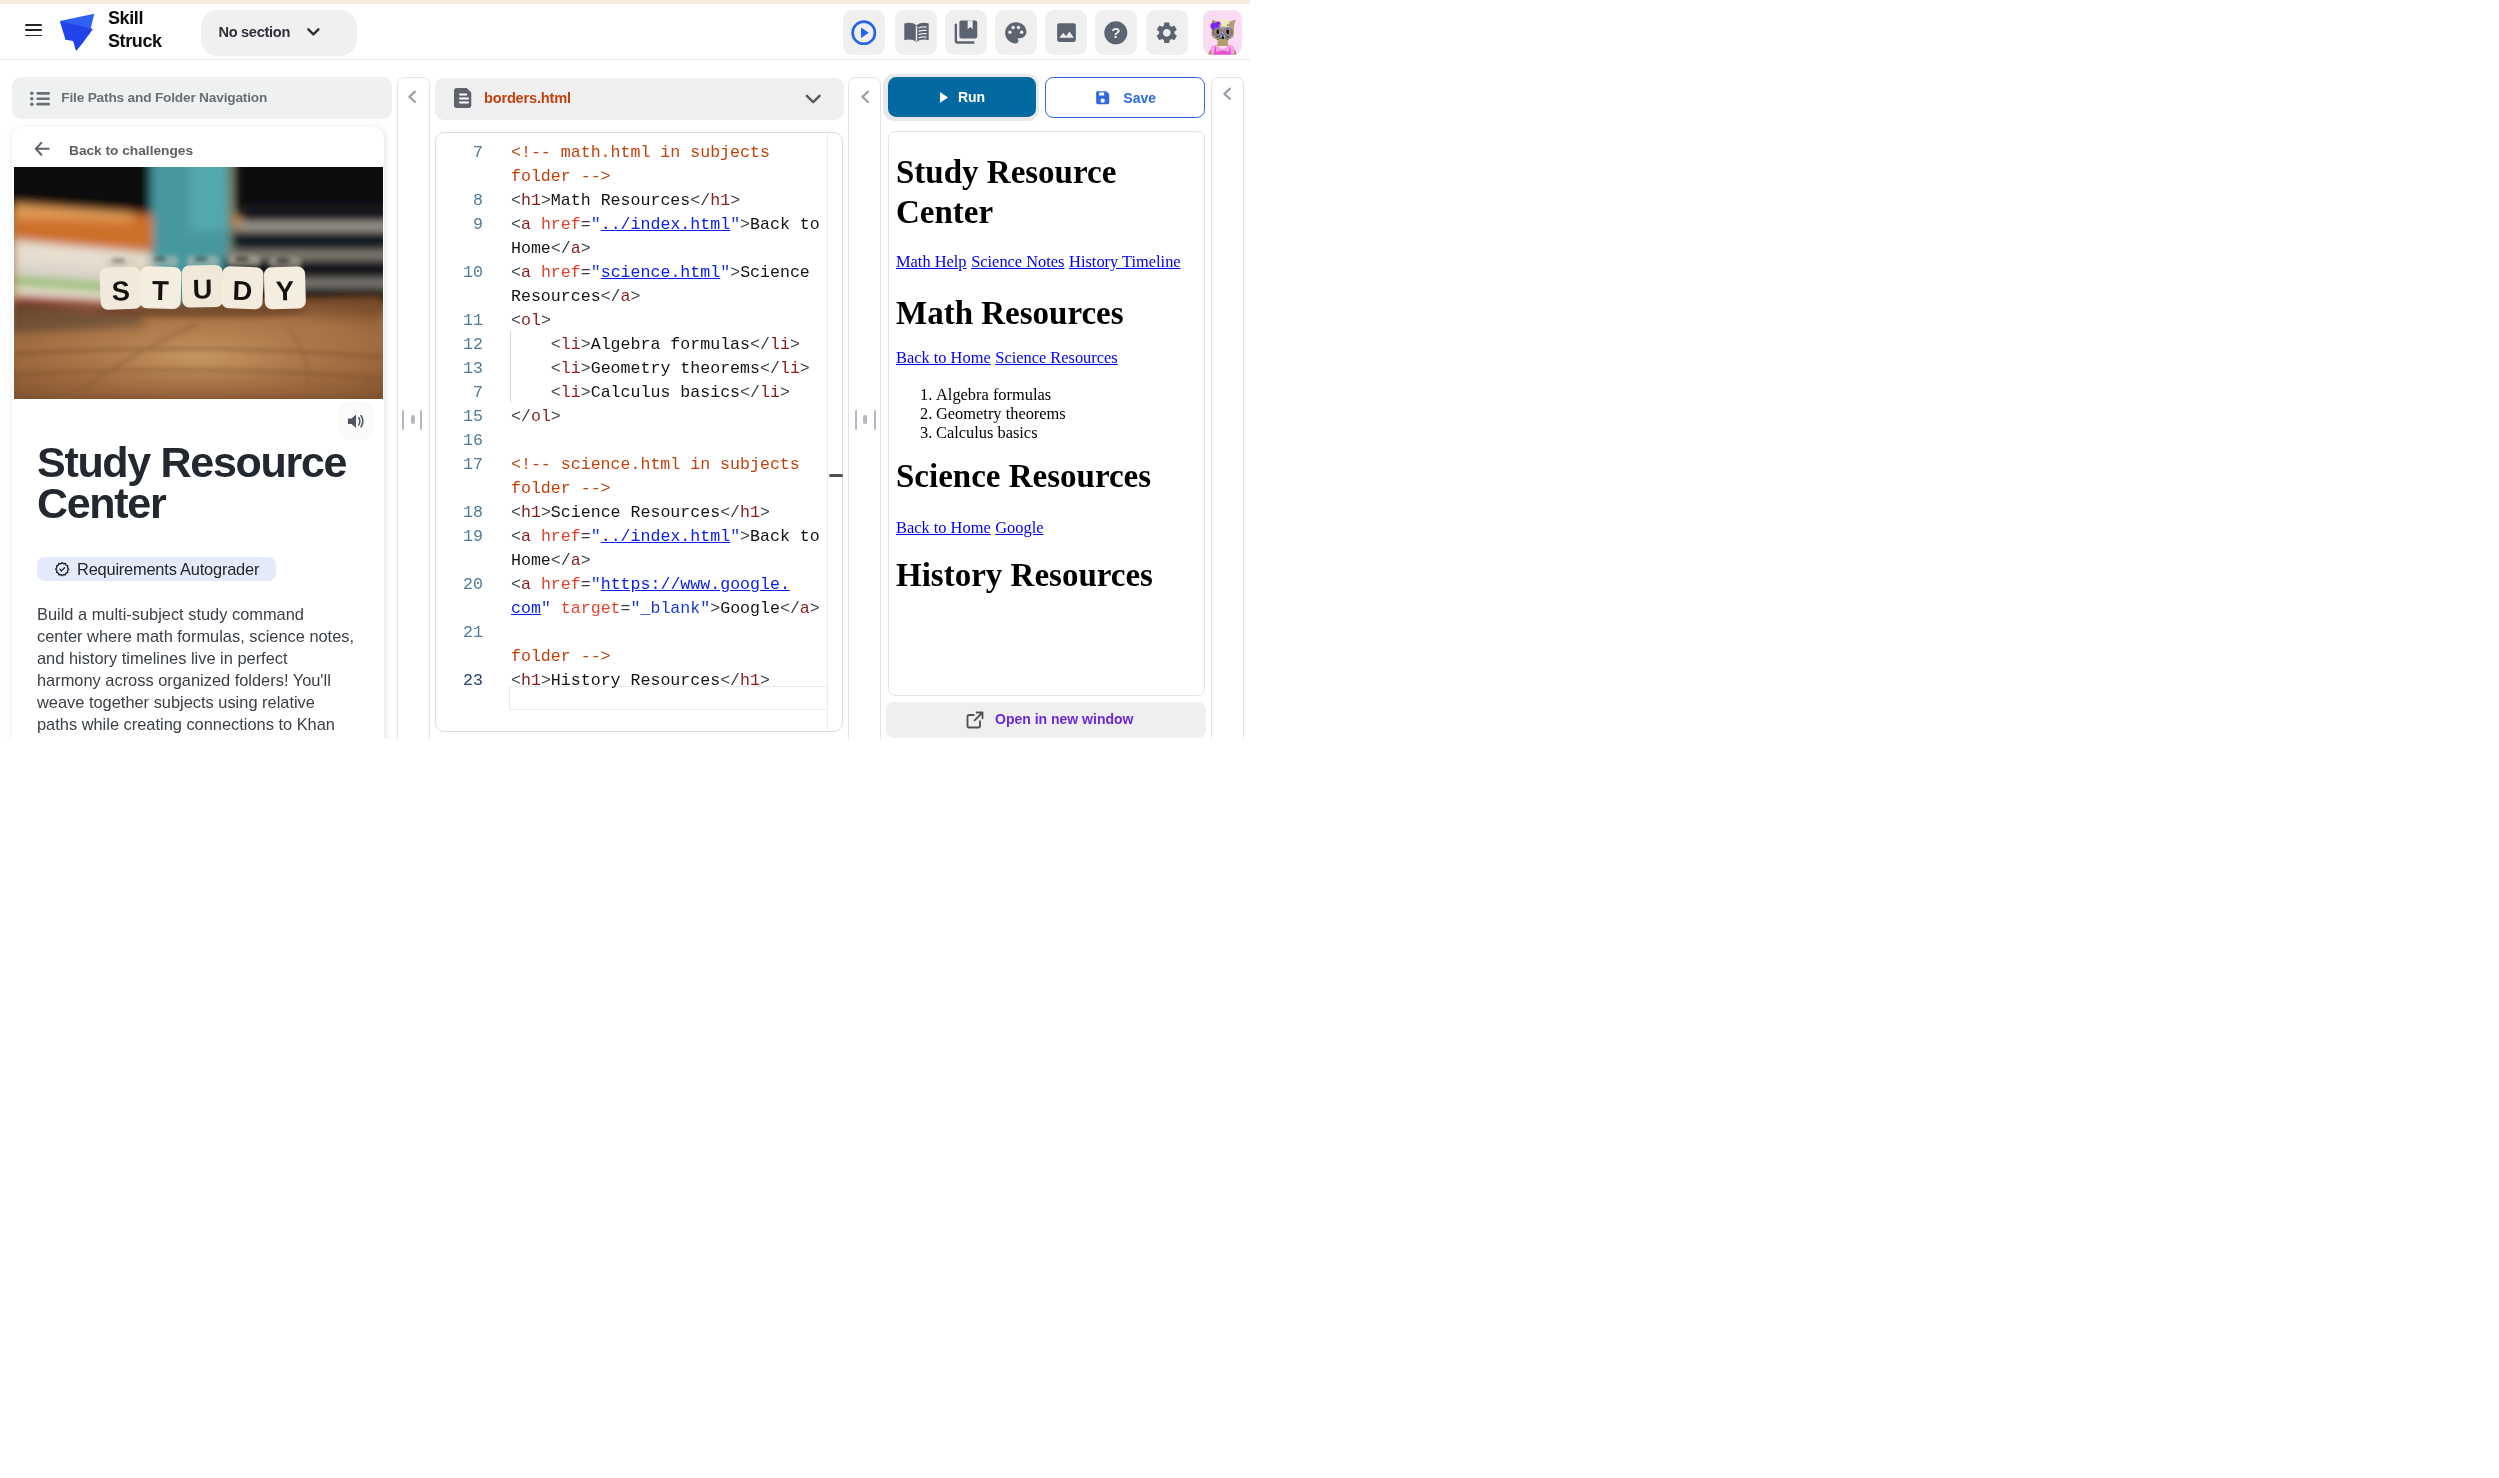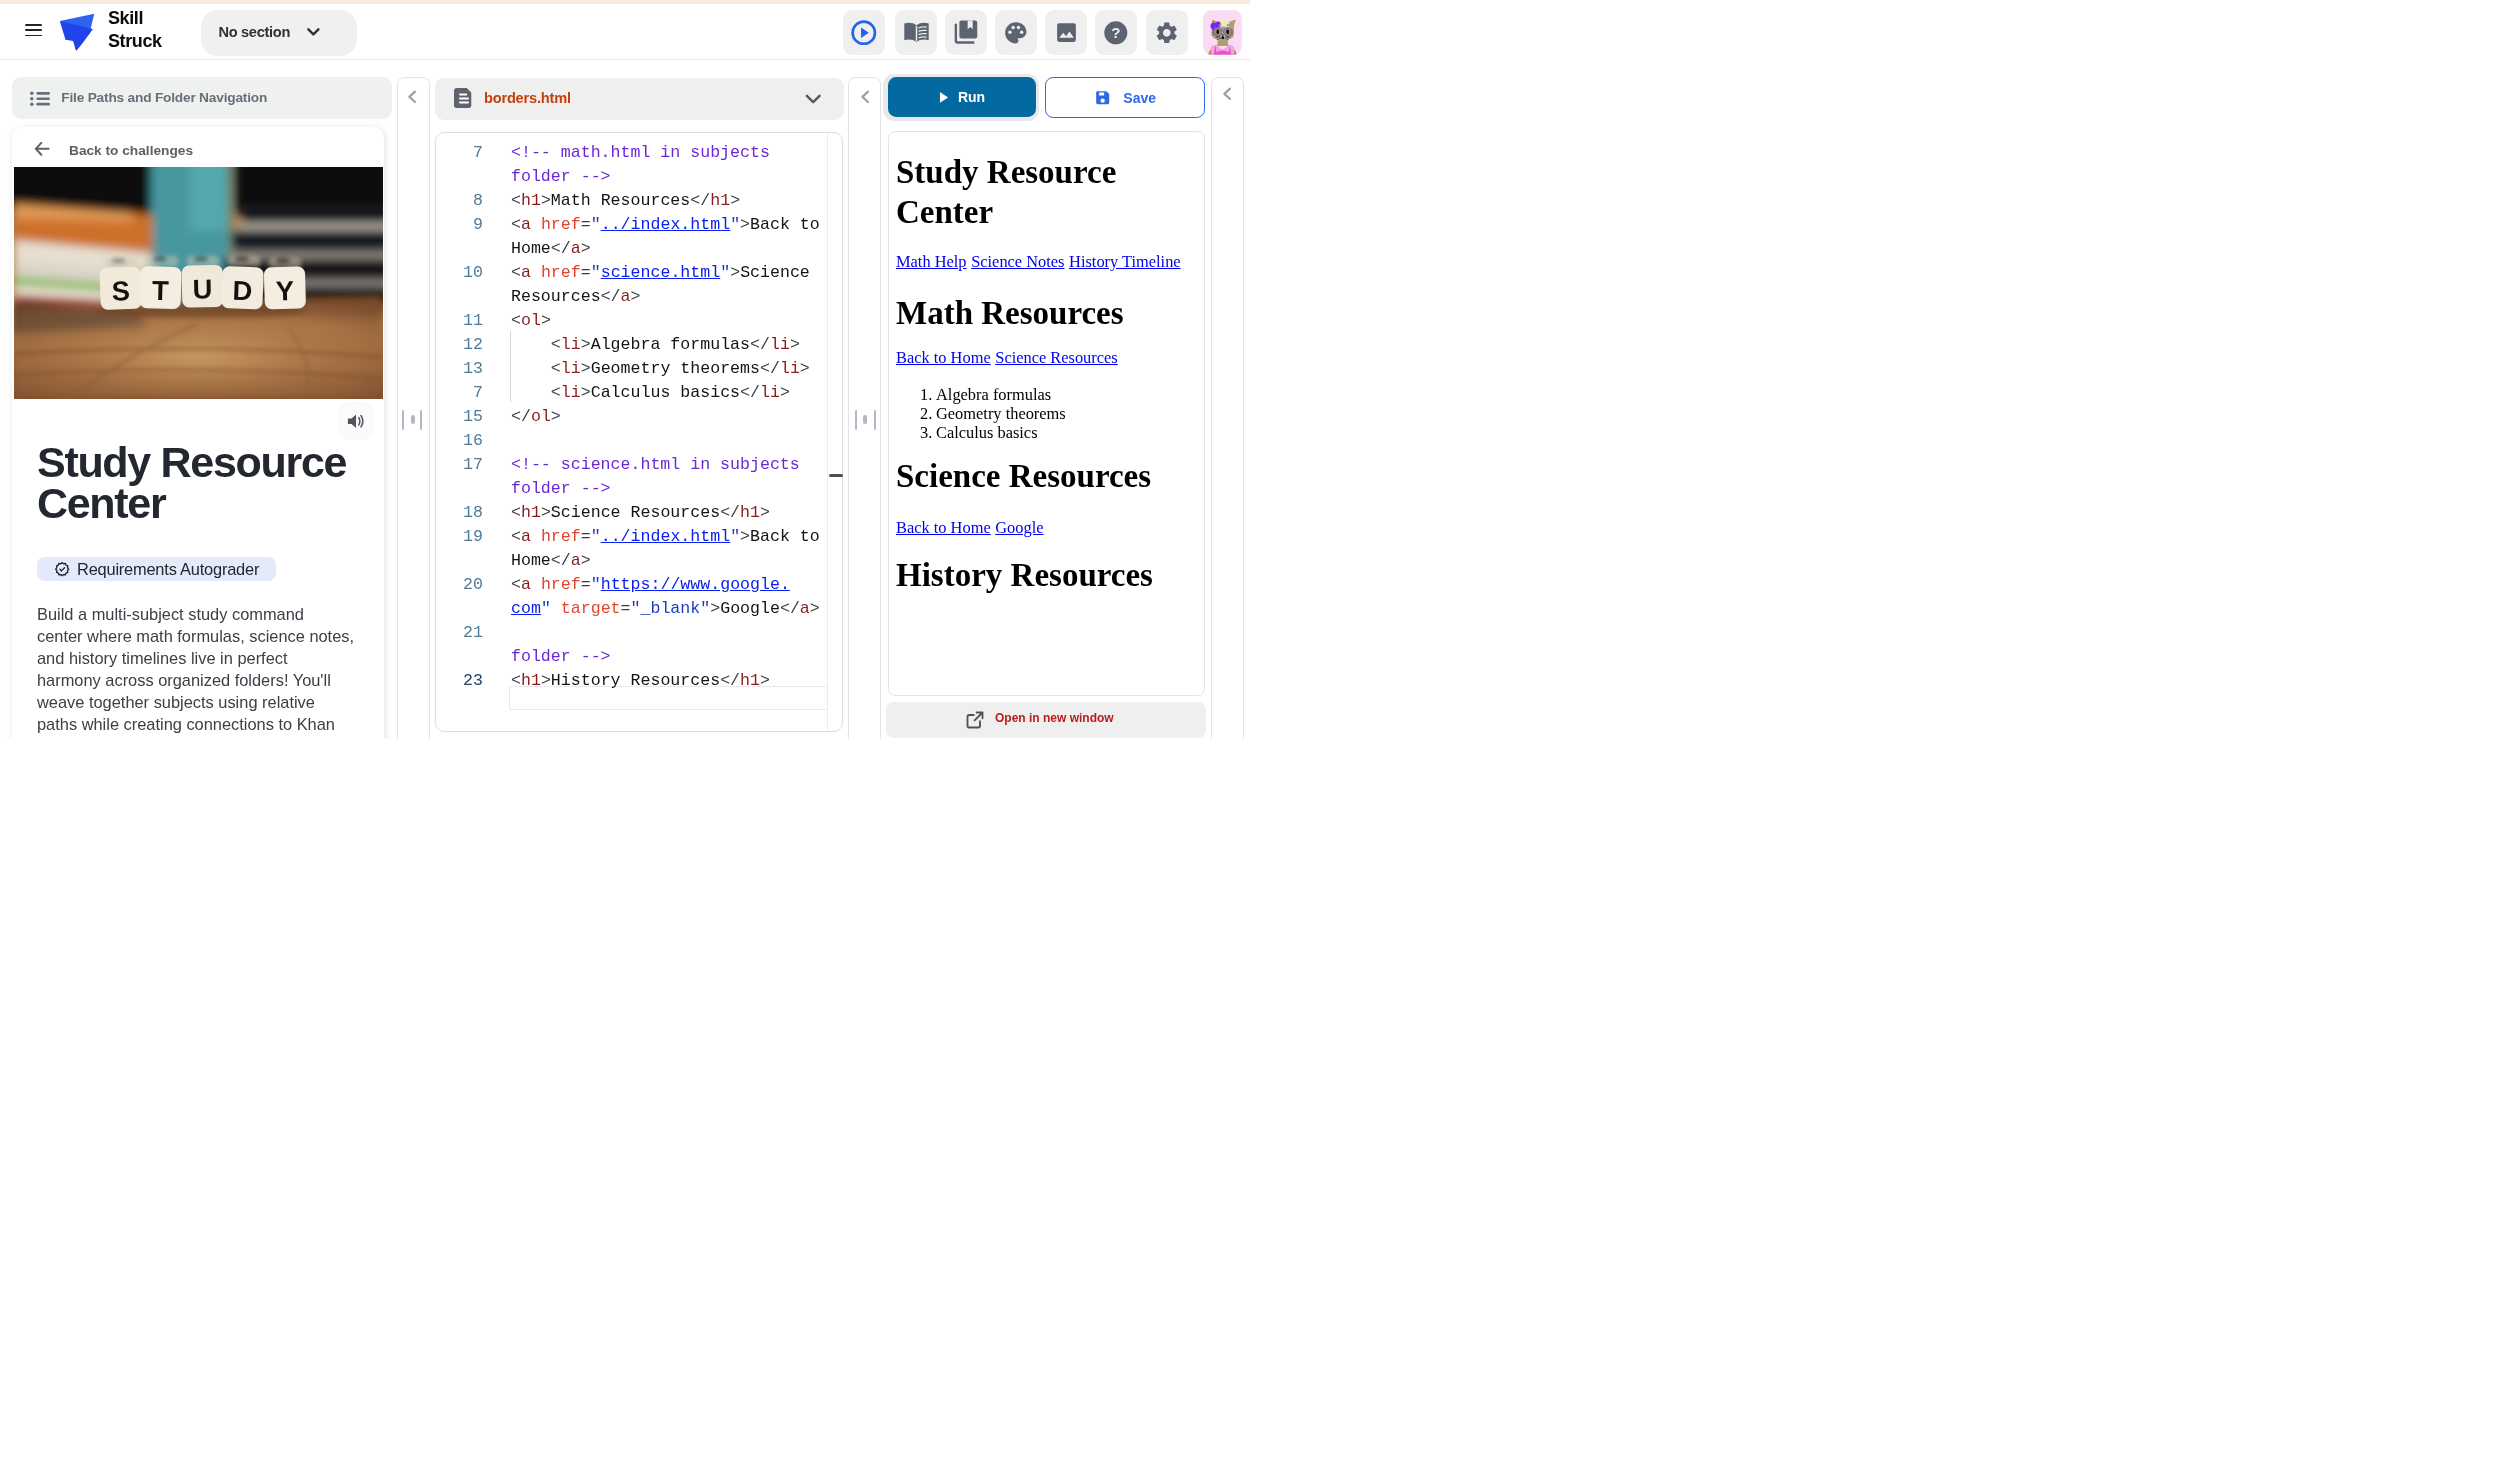--- a/index.html
+++ b/index.html
@@ -41,21 +41,21 @@
 
 #tabbar { left:435px; top:78px; width:409px; height:42px; background:#efeff0; border-radius:9px; }
 #tabbar .t { position:absolute; left:49px; top:12px; font-size:14.6px; font-weight:bold; color:#c2410c; letter-spacing:-0.2px; }
 #codecard { left:435px; top:132px; width:408px; height:600px; background:#fff; border:0.9px solid #dbdfe5; border-radius:9px; }
 #codescroll-track { left:827px; top:132px; width:0.9px; height:598px; background:#ededf0; }
 #codescroll-thumb { left:829px; top:474px; width:13.7px; height:2.7px; border-radius:1.8px; background:#4d4f55; }
 #code { left:0; top:141px; width:100%; font-family:"Liberation Mono", monospace; font-size:16.6px; line-height:24px; }
 #code .row { position:relative; height:24px; }
 .ln { position:absolute; width:483px; left:0; text-align:right; color:#4f7b9c; }
 .ct { position:absolute; left:511px; white-space:pre; }
-.cm-com { color:#6d28d9;text-align:right; }
+.cm-com { color:#c2410c;text-align:right; }
 .cm-tag { color:#8a1e1e; }
 .cm-brk { color:#3c4043; }
 .cm-att { color:#e2442c; }
 .cm-str { color:#1c39cb; }
 .cm-lnk { color:#0b20f0; text-decoration:underline; }
 .cm-txt { color:#141414; }
 #indent-guide { left:510px; top:331px; width:0.9px; height:71px; background:#d7d7d7; }
 #activeline { left:509px; top:686px; width:319px; height:24px; border:0.9px solid #e8eaed; border-radius:1.8px; }
 .ln-active { color:#1d3f6e !important; }
 
@@ -64,21 +64,21 @@
 #runbtn { left:888px; top:77px; width:148px; height:40px; background:#0369a1; border-radius:8.2px; display:flex; align-items:center; justify-content:center; gap:9px; }
 #runbtn .t { color:#fff; font-size:14px; font-weight:bold; }
 #savebtn { left:1045px; top:77px; width:160px; height:41px; background:#fff; border:1.8px solid #2e6ae3; border-radius:8.2px; display:flex; align-items:center; justify-content:center; gap:12px; }
 #savebtn .t { color:#2e6ae3; font-size:14px; font-weight:bold; }
 #prevcard { left:888px; top:131px; width:317px; height:565px; background:#fff; border:0.9px solid #e3e3e3; border-radius:7.3px; }
 .pv { position:absolute; left:896px; font-family:"Liberation Serif", serif; color:#000; }
 .pv-h1 { font-size:33px; font-weight:bold; line-height:40px; }
 .pv-a  { font-size:16.4px; color:#0000EE; text-decoration:underline; }
 .pv-li { font-size:16.4px; }
 #openwin { left:886px; top:702px; width:320px; height:36px; background:#efeff0; border-radius:7.3px; }
-#openwin .t { position:absolute; left:109px; top:8.7px; font-size:12px; font-weight:bold; color:#b91c1c; }
+#openwin .t { position:absolute; left:109px; top:8.7px; font-size:14px; font-weight:bold; color:#6d28d9; }
 </style>
 </head>
 <body>
 <div id="page">
   <div class="abs" id="topstrip"></div>
   <div class="abs" id="header"></div>
   <div class="abs" id="burger">
       <div style="top:0"></div>
       <div style="top:5.3px"></div>
       <div style="top:10.6px"></div>

